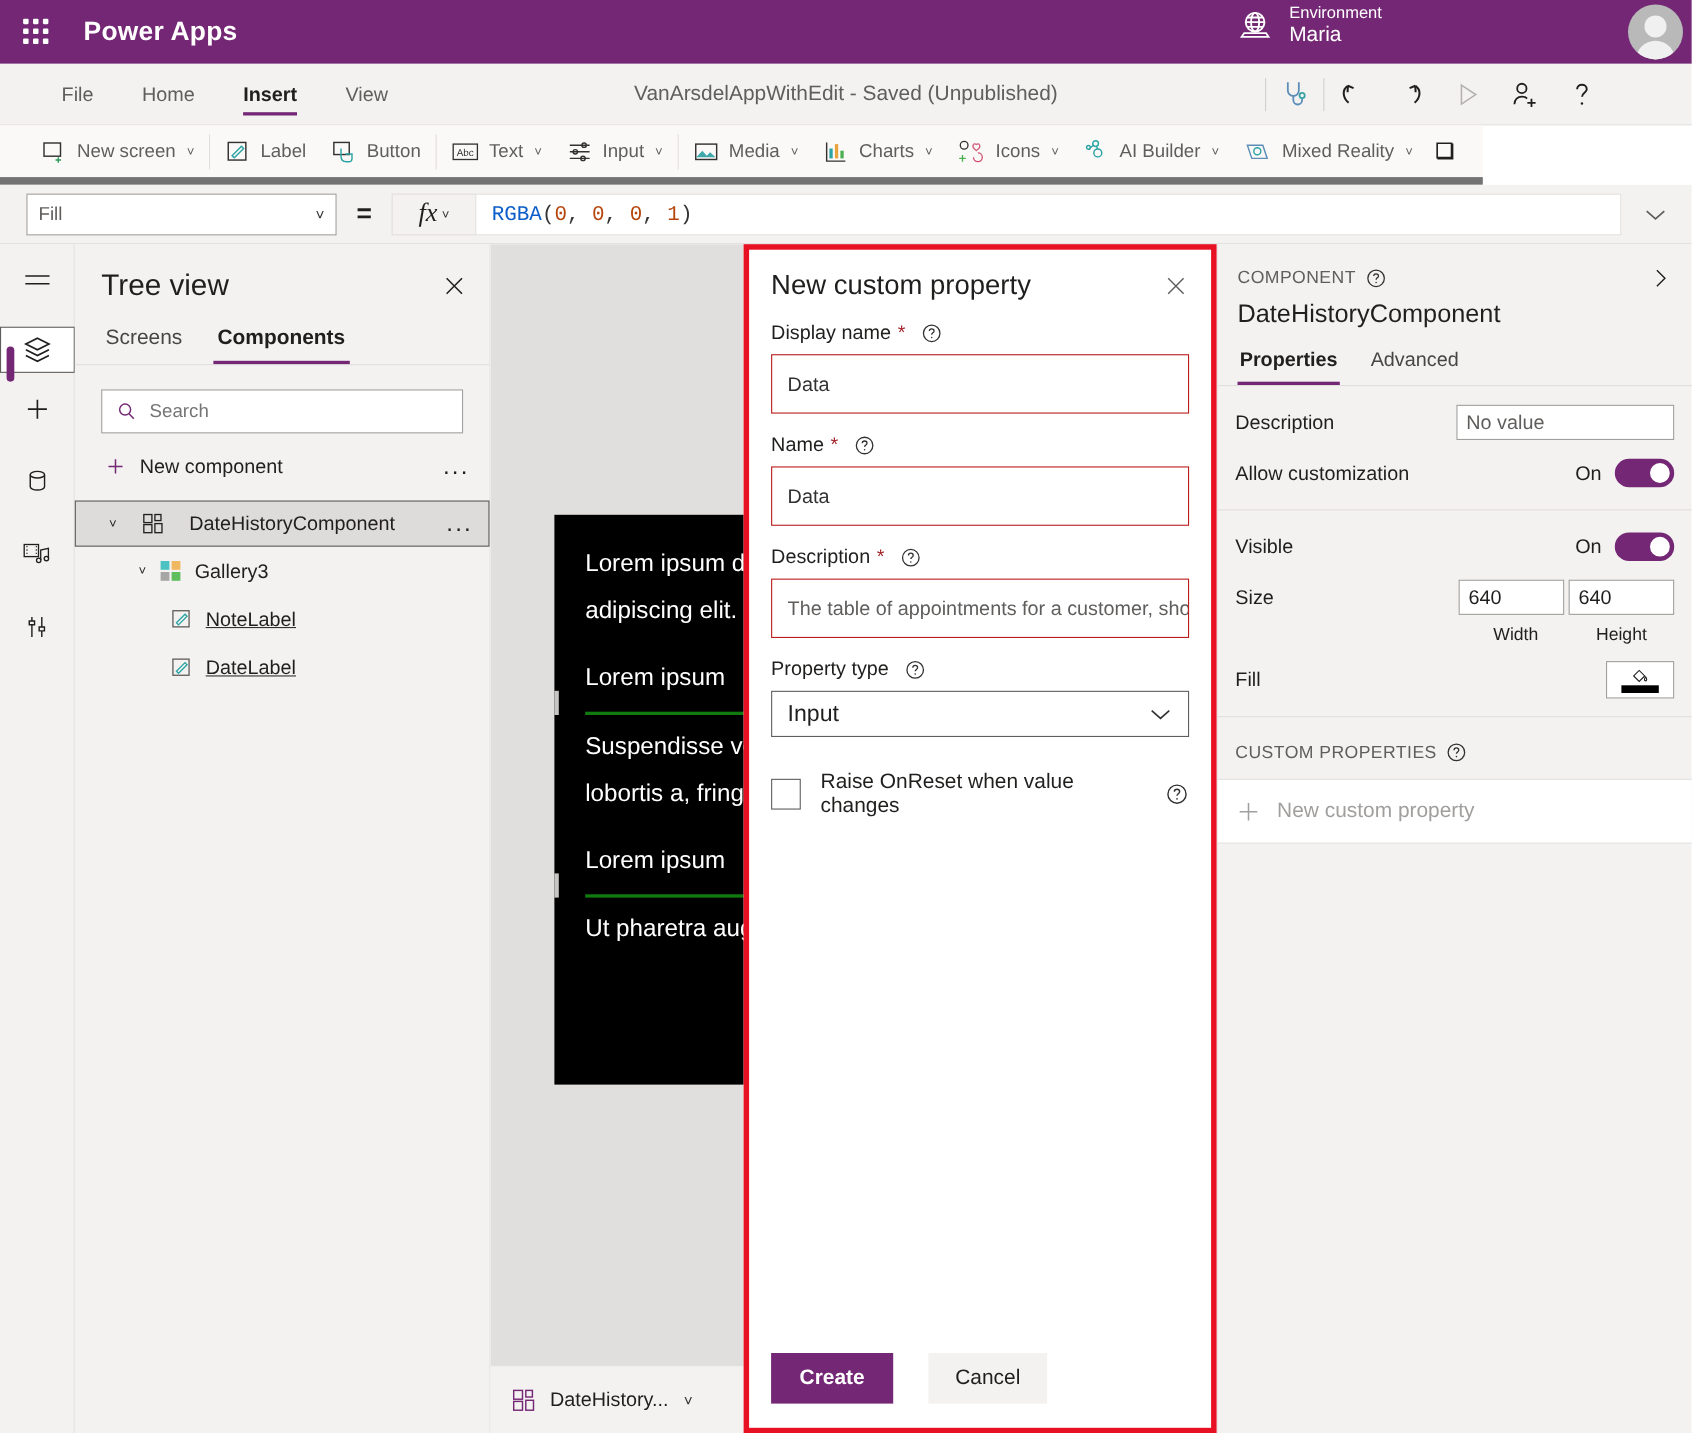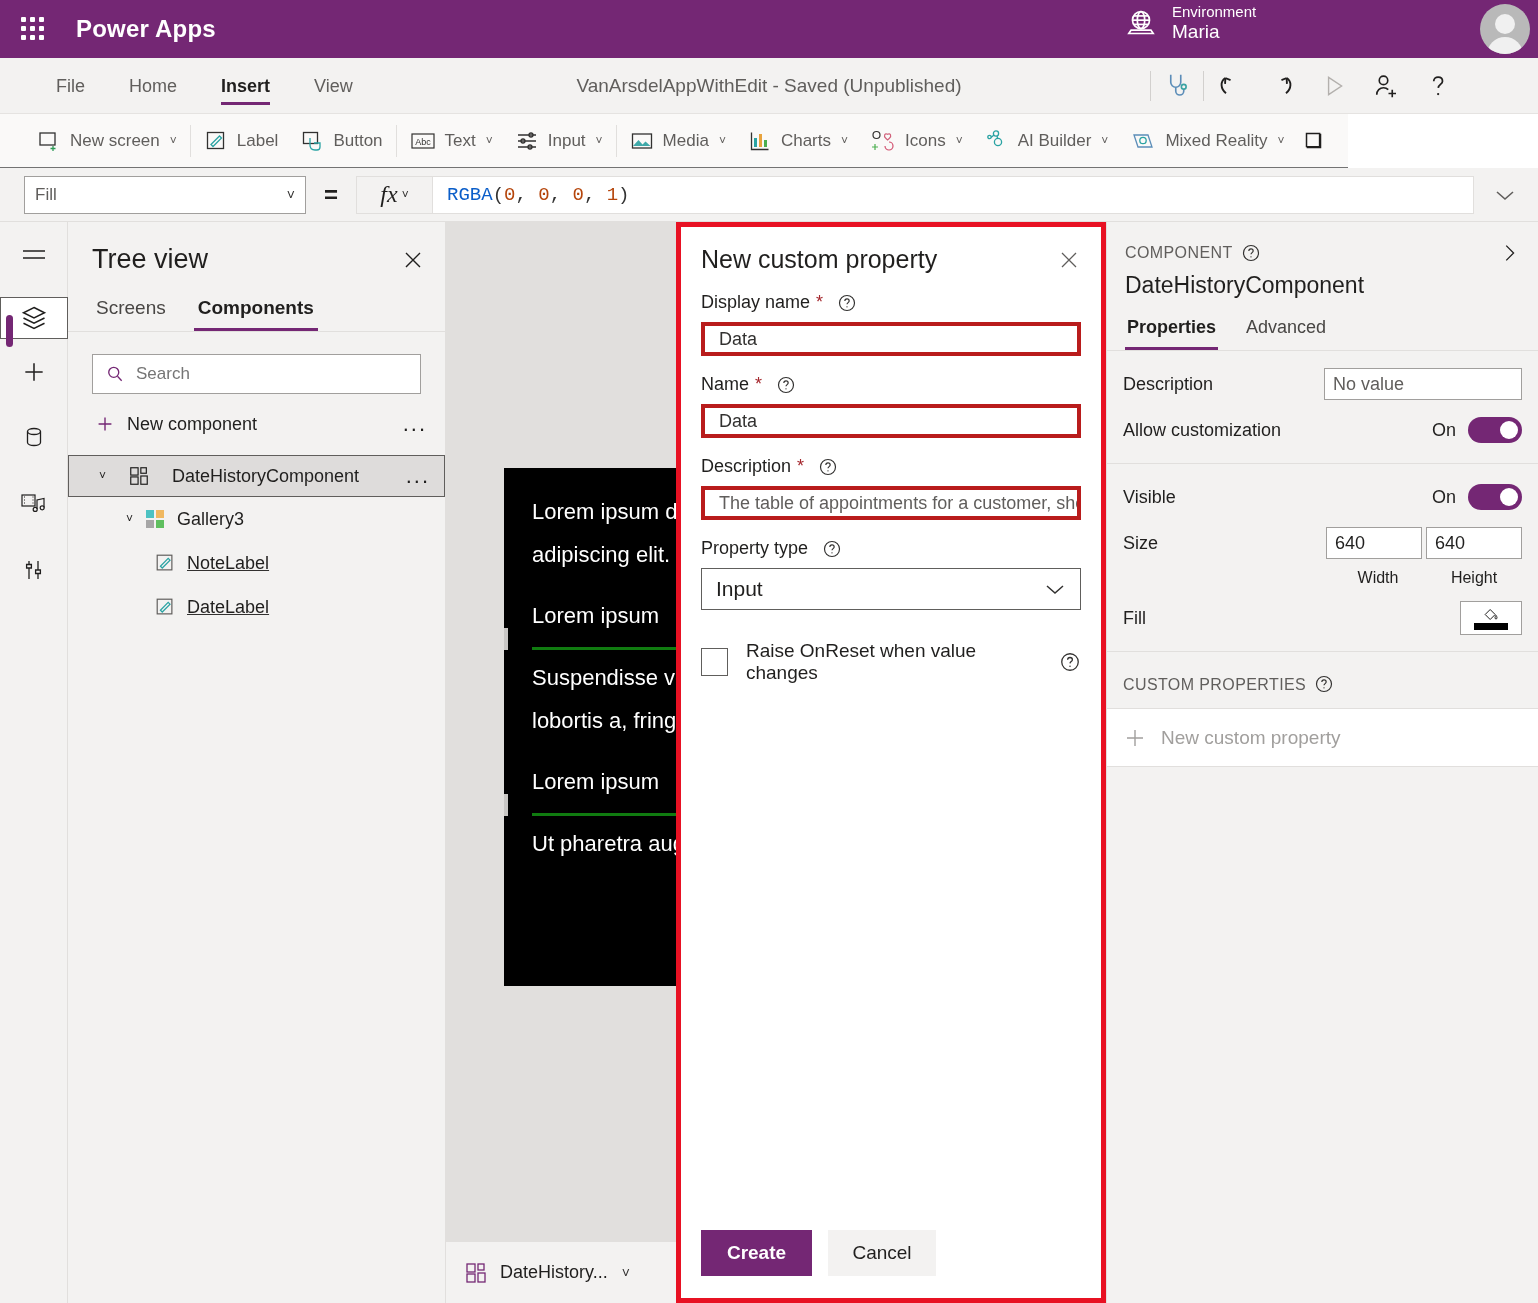--- a/index.html
+++ b/index.html
@@ -46,21 +46,21 @@
   .apptitle { position:absolute; left:0; right:0; top:0; height:56px;
     display:flex; align-items:center; justify-content:center;
     font-size:19px; color:#605e5c; pointer-events:none; }
   .topright-ic { position:absolute; top:0; height:56px; display:flex; align-items:center; }
   .vsep { width:1px; height:30px; background:#d2d0ce; }
   .ic-btn { width:52px; height:52px; display:flex; align-items:center;
     justify-content:center; cursor:pointer; }
 
   
   .ribbon { position:absolute; left:0; top:114px; width:1348px; height:54px;
-    background:#faf9f8; border-bottom:1px solid #737373; display:flex; align-items:center; }
+    background:#faf9f8; border-bottom:7px solid #737373; display:flex; align-items:center; }
   .rb { display:flex; align-items:center; height:54px; padding:0 11px; cursor:pointer;
     font-size:17px; color:#605e5c; gap:9px; }
   .rb .glyph { display:flex; align-items:center; }
   .rb .chev { font-size:12px; color:#605e5c; margin-left:1px; }
   .rsep { width:1px; height:32px; background:#e1dfdd; margin:0 2px; }
   .rb-more { margin-left:auto; padding-right:26px; font-size:19px; color:#201f1e;
     font-weight:bold; cursor:pointer; }
 
   
   .fbar { position:absolute; left:0; top:168px; width:1538px; height:54px;
@@ -174,31 +174,31 @@
   
   .dlg { position:absolute; left:676px; top:222px; width:430px; height:1081px;
     background:#fff; border:5px solid #e81123; }
   .dlg-in { position:relative; width:100%; height:100%; padding:0 20px; }
   .dlg-title { font-size:25px; color:#201f1e; padding-top:18px; display:flex; align-items:center; }
   .dlg-x { margin-left:auto; cursor:pointer; }
   .fld { margin-top:18px; }
   .fld-lbl { font-size:18px; color:#201f1e; display:flex; align-items:center; gap:6px; }
   .req { color:#a4262c; }
   .helpic { margin-left:8px; cursor:pointer; }
-  .inp { margin-top:9px; height:34px; background:#fff; border:4px solid #b91c1c;
+  .inp { margin-top:9px; height:54px; background:#fff; border:1px solid #b91c1c;
     display:flex; align-items:center; padding:0 14px; font-size:18px; color:#323130; }
   .inp.ph { color:#605e5c; }
   .sel { margin-top:9px; height:42px; background:#fff; border:1px solid #605e5c;
     display:flex; align-items:center; padding:0 14px; font-size:21px; color:#201f1e;
     cursor:pointer; gap:11px; }
   .sel .chev { margin-left:auto; font-size:15px; color:#323130; }
   .chkrow { margin-top:30px; display:flex; align-items:center; gap:18px; }
   .chk { width:28px; height:28px; border:1px solid #605e5c; background:#fff; cursor:pointer; }
   .chk-lbl { font-size:19px; color:#201f1e; }
-  .dlg-actions { position:absolute; left:20px; bottom:22px; display:flex; gap:16px; }
+  .dlg-actions { position:absolute; left:20px; bottom:22px; display:flex; gap:32px; }
   .btn-pri { width:111px; height:46px; background:#742774; color:#fff;
     font-size:19px; font-weight:bold; display:flex; align-items:center;
     justify-content:center; cursor:pointer; border:none; font-family:"Liberation Sans", sans-serif; }
   .btn-sec { width:108px; height:46px; background:#f3f2f1; color:#201f1e;
     font-size:19px; display:flex; align-items:center; justify-content:center;
     cursor:pointer; border:none; font-family:"Liberation Sans", sans-serif; }
   svg { display:block; }
 </style>
 </head>
 <body>

